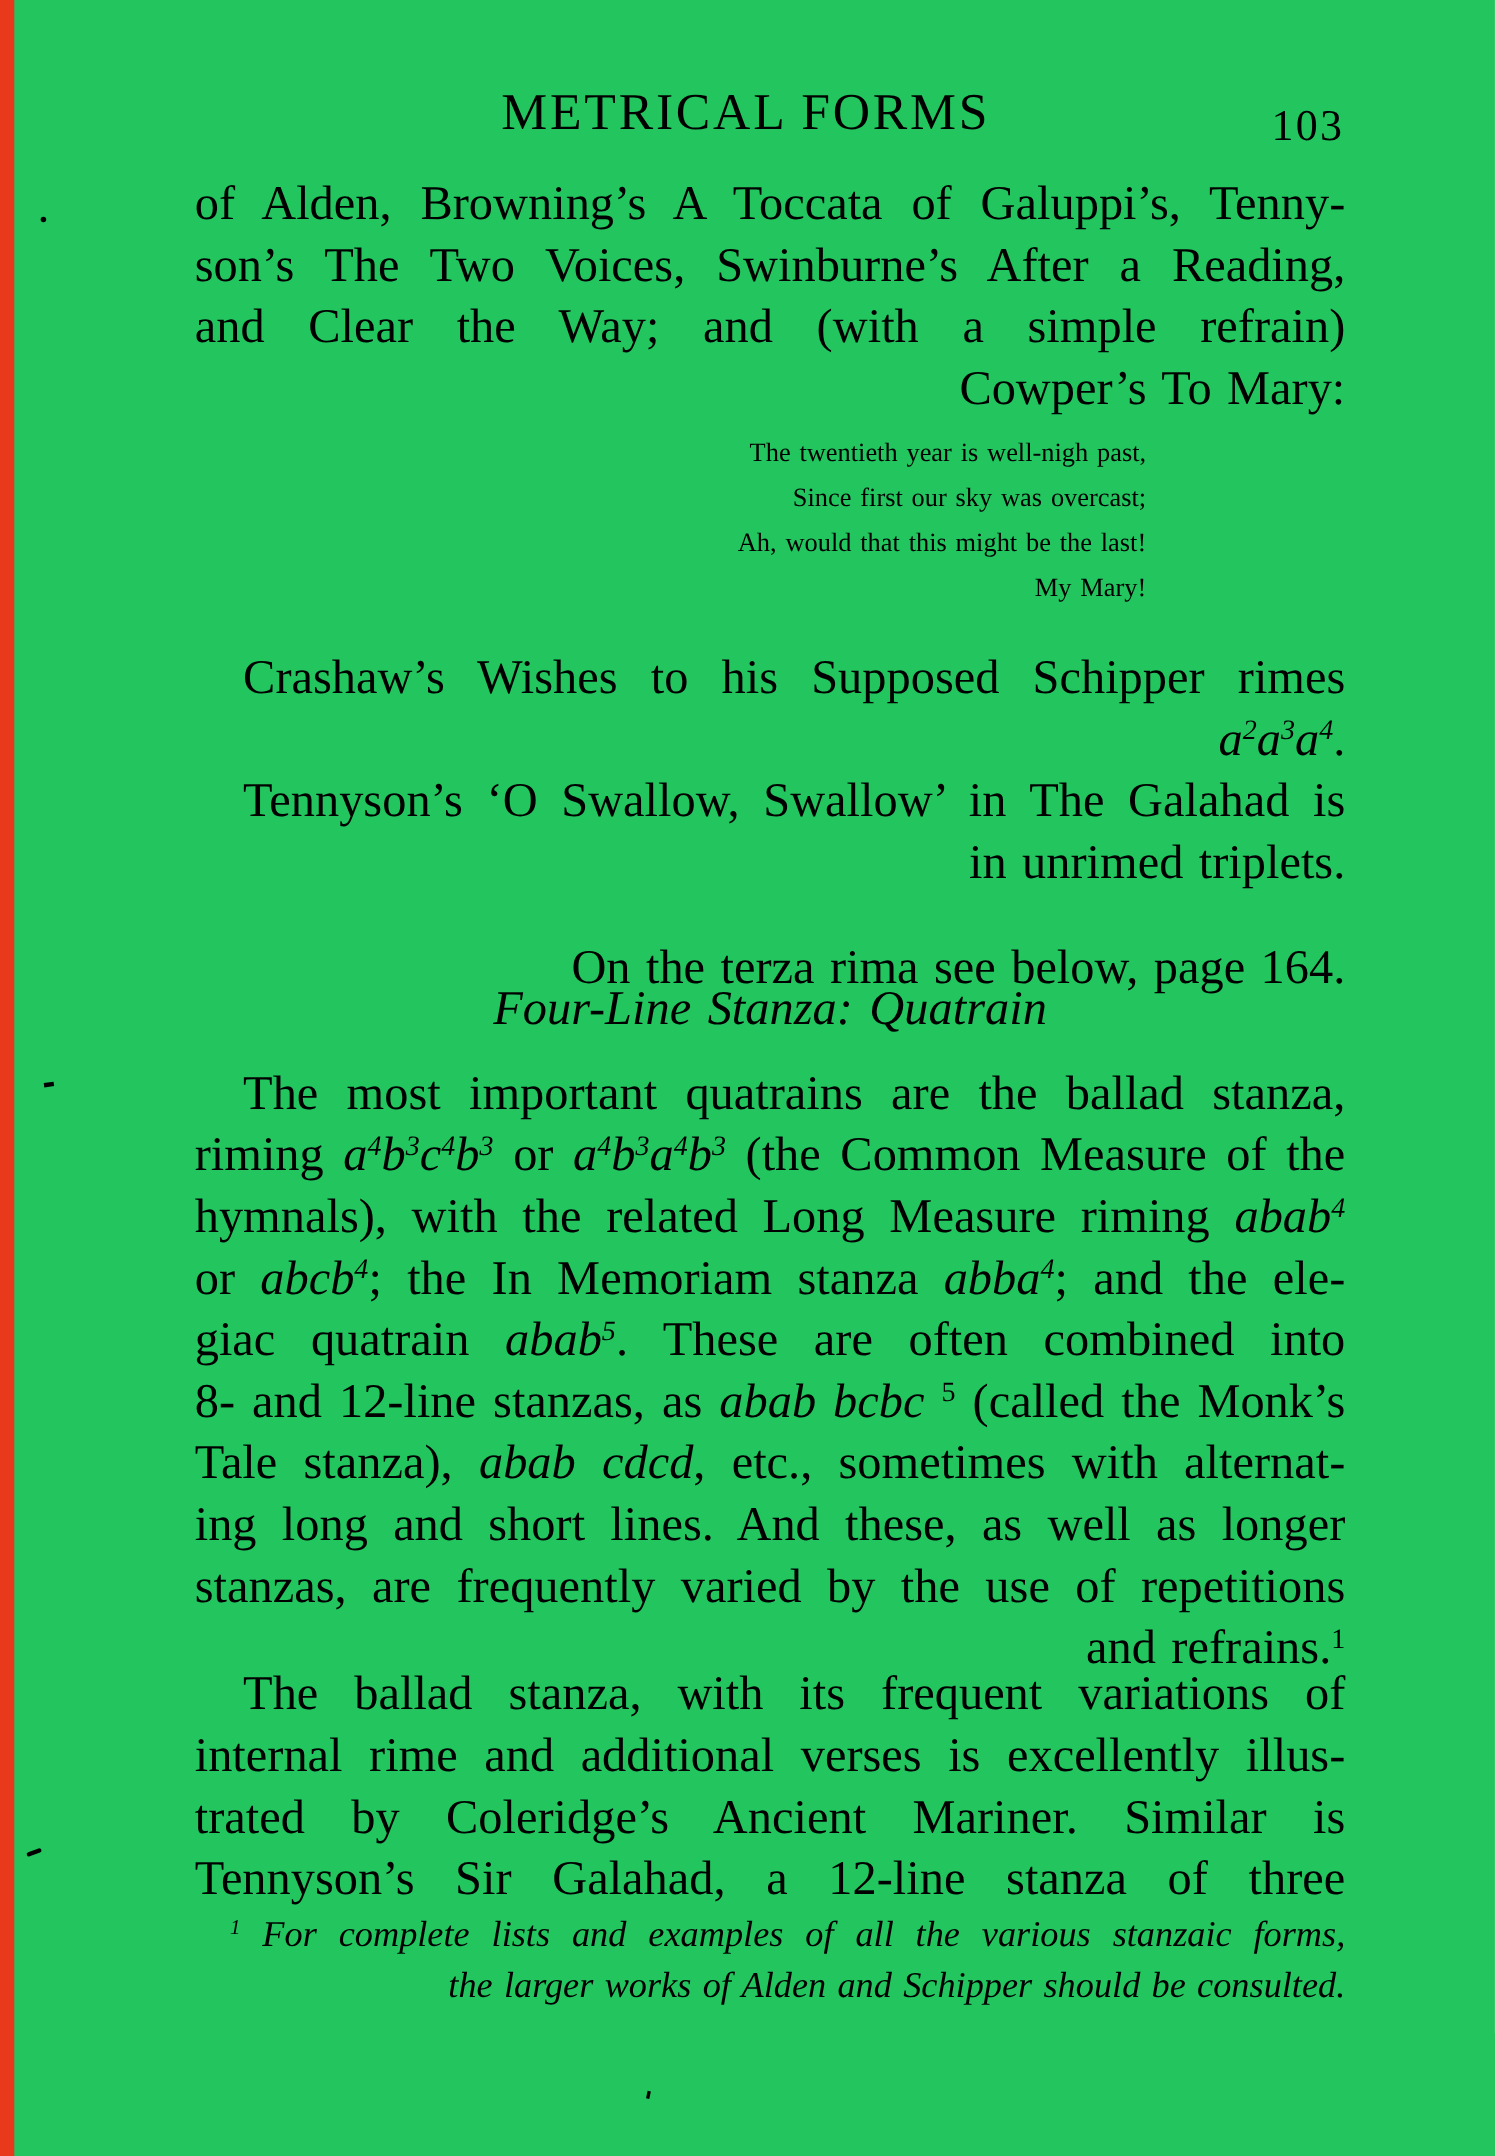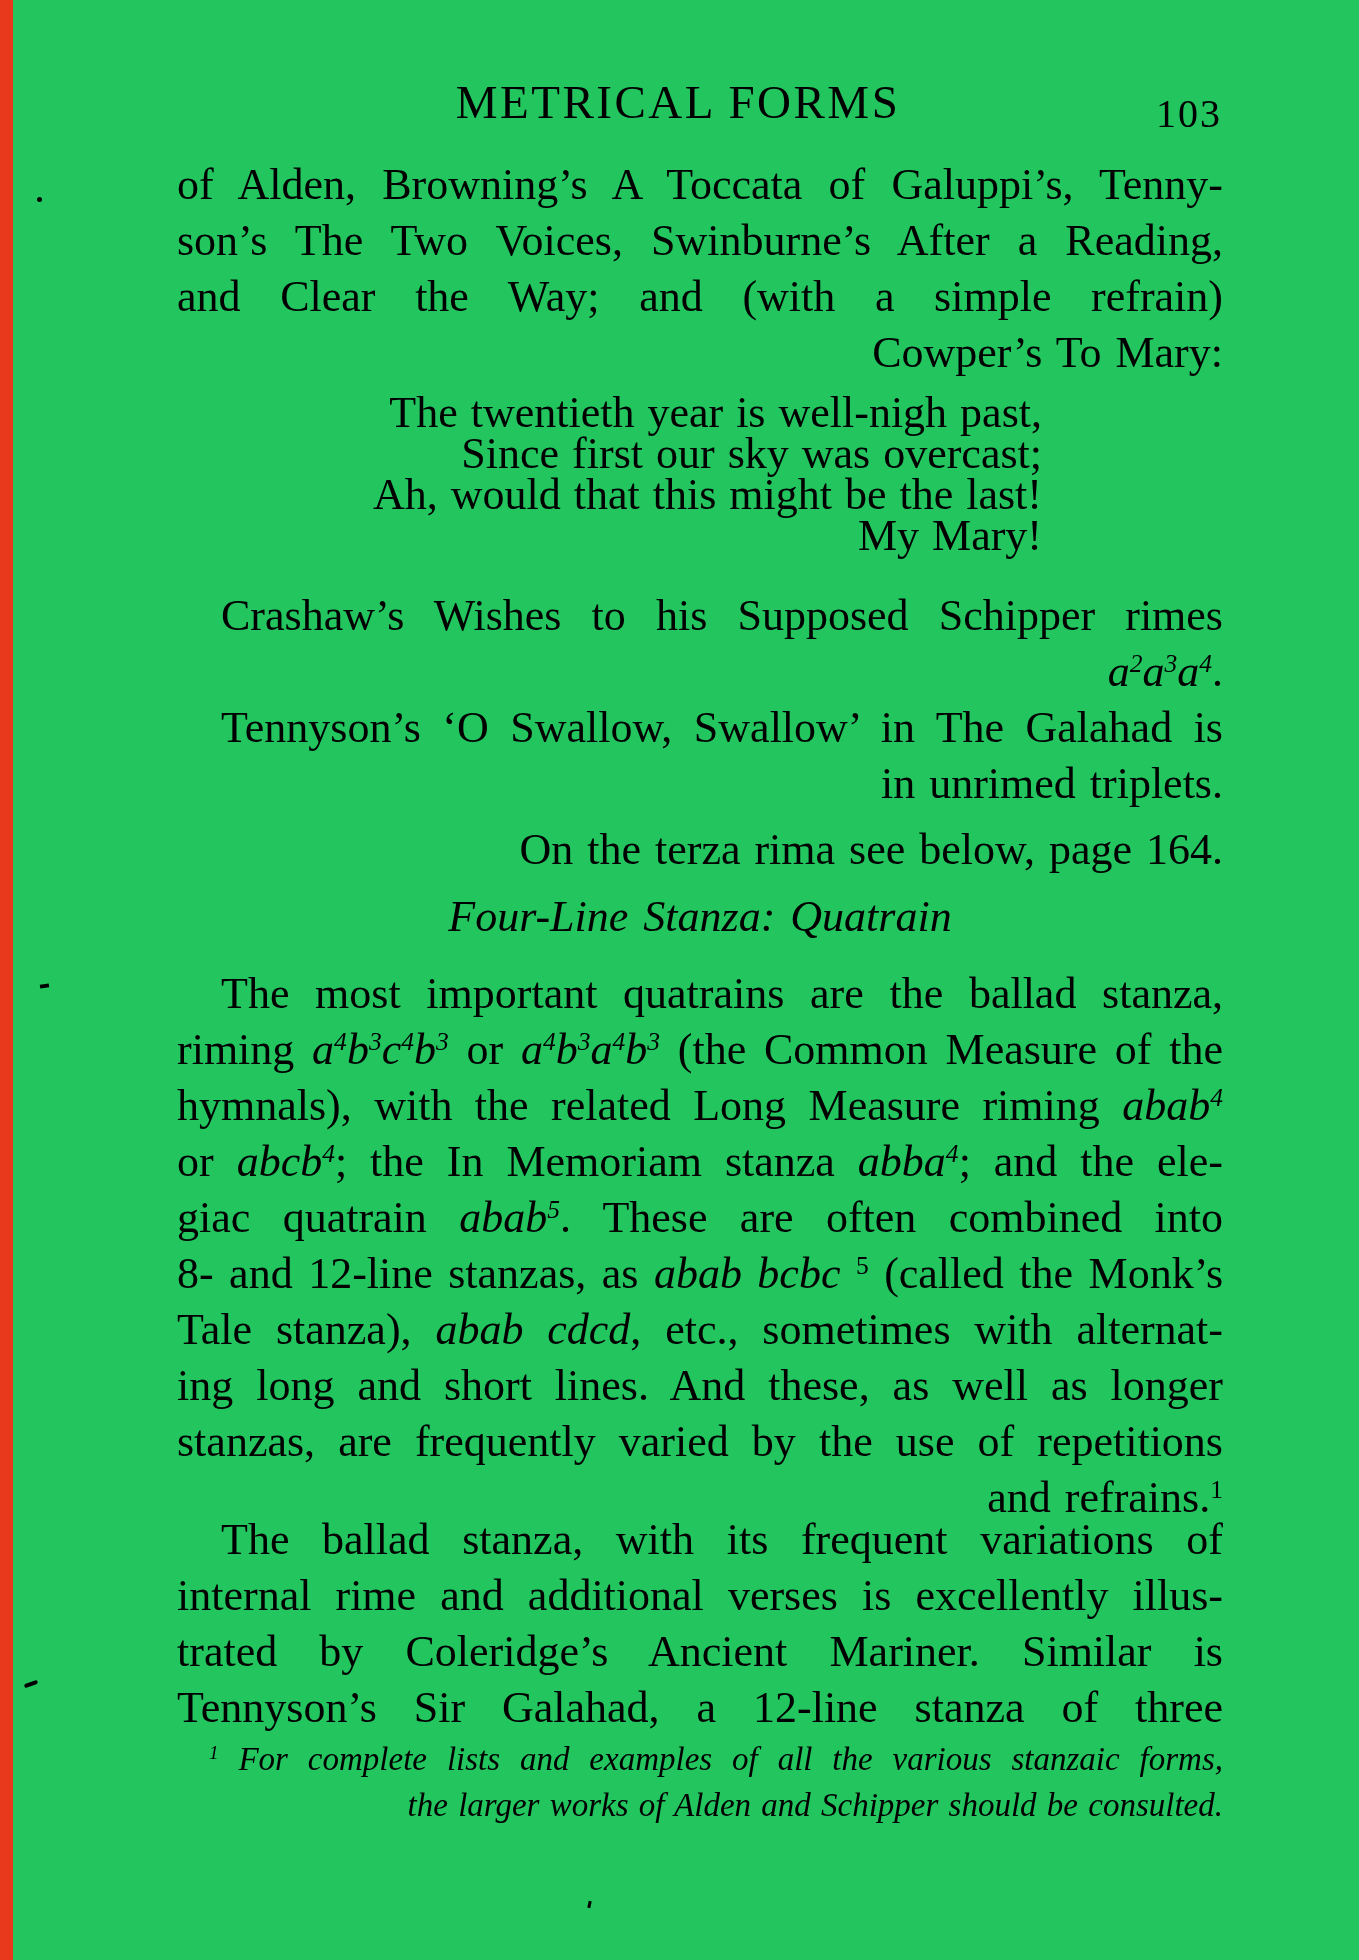--- a/index.html
+++ b/index.html
@@ -46,27 +46,27 @@
     box-sizing: border-box;
   }
   #page-number {
     top: 92px; right: 137px;
     font-size: 40px; line-height: 44px;
     letter-spacing: 2px;
   }
   #para-intro    { top: 157px; }
   #verse-block {
     left: 362px; top: 392px; width: 680px;
-    font-size: 44px; line-height: 41px;
+    font-size: 24px; line-height: 41px;
     word-spacing: 2px;
   }
   #verse-attribution { margin-left: 481px; }
   #para-crashaw  { top: 588px; }
   #para-tennyson { top: 700px; }
-  #para-terza    { top: 822px; }
+  #para-terza    { top: 852px; }
   #section-heading {
     left: 177px; top: 892px; width: 1046px;
     font-size: 44px; line-height: 50px;
     font-style: italic;
     text-align: center;
     word-spacing: 4px;
   }
   #para-quatrain { top: 966px; }
   #para-ballad   { top: 1512px; }
   #footnote {

